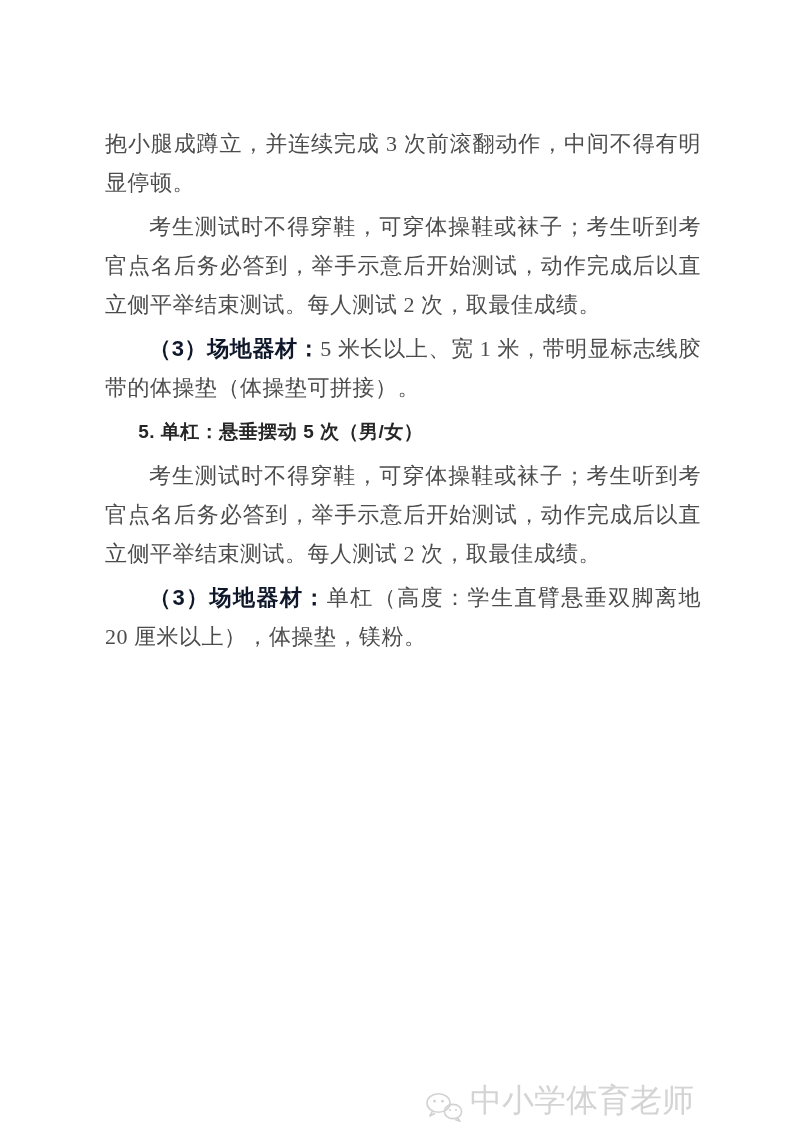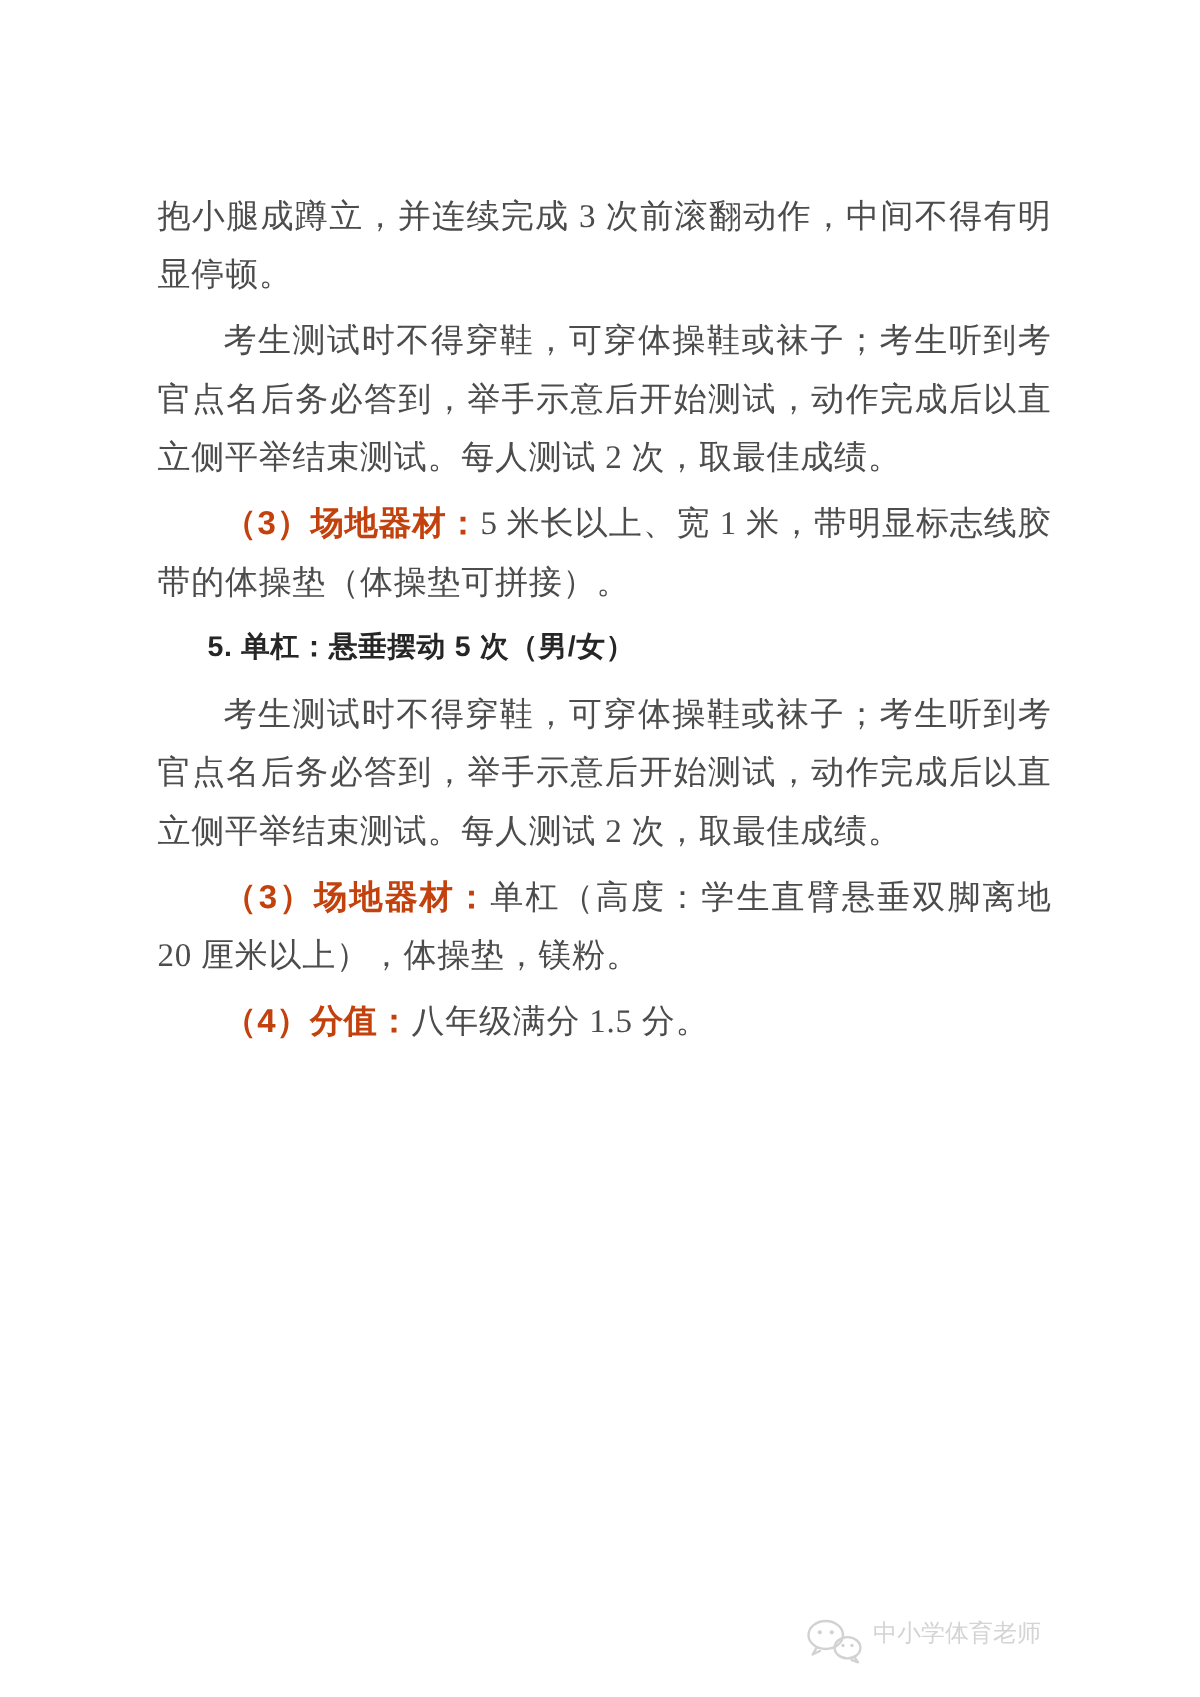--- a/index.html
+++ b/index.html
@@ -24,43 +24,43 @@
     color:#4c4c4c;
     text-align:justify;
     text-indent:2em;
     margin:0 0 5px 0;
     letter-spacing:0.5px;
   }
   .para.no-indent{text-indent:0;}
   .label{
     font-family:"Liberation Sans","DejaVu Sans",sans-serif;
     font-weight:700;
-    color:#c2410c;
+    color:#0f172a;
     letter-spacing:0.5px;
   }
   .heading{
     font-family:"Liberation Sans","DejaVu Sans",sans-serif;
     font-weight:700;
     font-size:19px;
     line-height:39px;
     color:#262626;
     text-indent:1.75em;
     margin:0 0 5px 0;
     letter-spacing:0.5px;
   }
   .watermark{
     position:absolute;
     top:1079px;
     right:22px;
     display:flex;
-    align-items:flex-start;
+    align-items:flex-end;
     gap:7px;
     color:#d4d4d4;
     font-family:"Liberation Sans","DejaVu Sans",sans-serif;
-    font-size:16px;
+    font-size:32px;
     text-shadow:0 1px 0 #ffffff;
     white-space:nowrap;
   }
 </style>
 </head>
 <body>
 
 <div class="page">
   <div class="content">
 
@@ -72,21 +72,20 @@
 
 
     <p class="heading">5. 单杠：悬垂摆动 5 次（男/女）</p>
 
 
 
     <p class="para"><span>考生测试时不得穿鞋，可穿体操鞋或袜子；考生听到考官点名后务必答到，举手示意后开始测试，动作完成后以直立侧平举结束测试。每人测试 2 次，取最佳成绩。</span></p>
 
     <p class="para"><span class="label">（3）场地器材：</span><span>单杠（高度：学生直臂悬垂双脚离地 20 厘米以上），体操垫，镁粉。</span></p>
 
-    <p class="para"><span class="label">（4）分值：</span><span>八年级满分 1.5 分。</span></p>
 
   </div>
 
   <div class="watermark">
     <span style="display:inline-flex;">
       <svg width="38" height="31" viewBox="0 0 38 31" aria-hidden="true">
         <g fill="none" stroke="#d2d2d2" stroke-width="1.6">
           <ellipse cx="13.5" cy="11" rx="11.5" ry="9.3"></ellipse>
           <path d="M7.5 19.2 L4.8 24 L10.2 21.3" stroke-linejoin="round"></path>
           <ellipse cx="28" cy="19.5" rx="8.6" ry="7.1"></ellipse>

